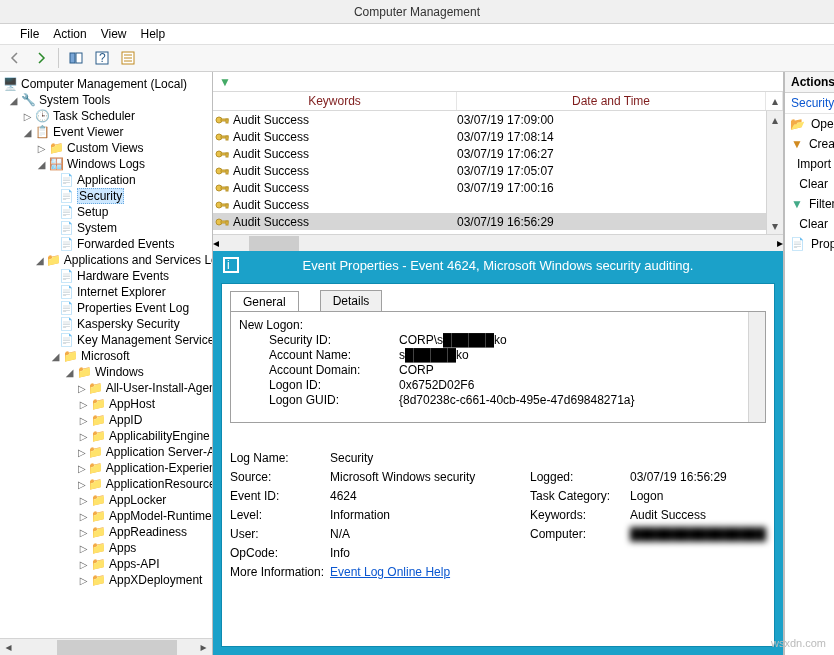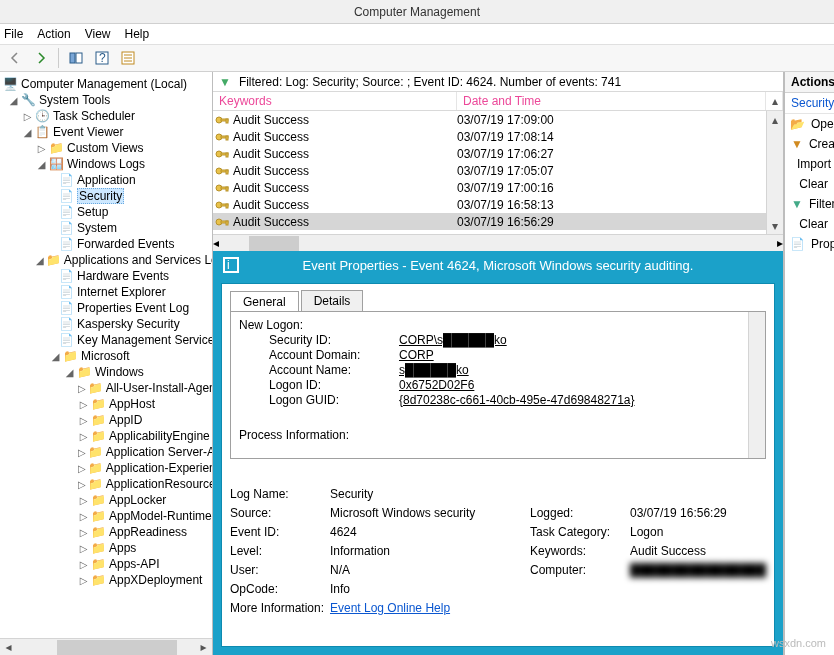--- a/index.html
+++ b/index.html
@@ -1,18 +1,18 @@
 <!DOCTYPE html>
 <html><head>
 <meta charset="utf-8">
 <style>
   * { box-sizing: border-box; font-family: "Segoe UI", Tahoma, sans-serif; font-size: 12px; }
   html, body { margin: 0; padding: 0; width: 834px; height: 655px; background: #fff; overflow: hidden; }
   .titlebar { height: 24px; text-align: center; line-height: 24px; background: #f0f0f0; border-bottom: 1px solid #d0d0d0; color: #333; }
-  .menubar { height: 20px; display: flex; gap: 14px; padding: 0 4px; background: #fff; align-items: center; }
+  .menubar { height: 20px; display: flex; gap: 14px; padding: 0 20px; background: #fff; align-items: center; }
   .menubar span { color: #000; }
   .toolbar { height: 28px; display: flex; align-items: center; gap: 4px; padding: 2px 4px; border-top: 1px solid #e0e0e0; border-bottom: 1px solid #d0d0d0; background: #f7f7f7; }
   .tb-btn { width: 22px; height: 22px; border: 1px solid transparent; display: flex; align-items: center; justify-content: center; border-radius: 2px; }
   .tb-sep { width: 1px; height: 20px; background: #ccc; margin: 0 2px; }
 
   .body { display: flex; height: calc(655px - 24px - 20px - 28px); }
   .tree-pane { width: 265px; border-right: 1px solid #bdbdbd; overflow: hidden; position: relative; }
   .tree { padding: 4px 0 0 4px; white-space: nowrap; }
   .tree-row { display: flex; align-items: center; height: 16px; gap: 3px; }
   .tw { display: inline-block; width: 11px; text-align: center; color: #666; font-size: 10px; cursor: pointer; }
@@ -23,48 +23,48 @@
   .log { color: #3b82c4; }
   .hscroll { position: absolute; bottom: 0; left: 0; right: 0; height: 17px; background: #efefef; border-top: 1px solid #d4d4d4; display: flex; align-items: center; }
   .hscroll .track { flex: 1; height: 15px; background: #efefef; position: relative; }
   .hscroll .thumb { position: absolute; left: 40px; top: 0; width: 120px; height: 15px; background: #cdcdcd; }
   .hscroll .arw { width: 17px; height: 15px; background: #efefef; display: flex; align-items: center; justify-content: center; color: #555; }
 
   .center-pane { flex: 1; display: flex; flex-direction: column; border-right: 1px solid #bdbdbd; }
   .filter-bar { height: 20px; display: flex; align-items: center; gap: 8px; padding: 0 6px; border-bottom: 1px solid #d9d9d9; }
   .funnel { color: #4a6; font-size: 12px; }
   .list-header { display: flex; background: #fff; border-bottom: 1px solid #d9d9d9; }
-  .list-header .col { padding: 2px 6px; border-right: 1px solid #e5e5e5; color: #ec4899; }
+  .list-header .col { padding: 2px 6px; border-right: 1px solid #e5e5e5; color: #7f1d1d; text-align: center; }
   .col-kw { width: 244px; }
   .col-dt { flex: 1; }
   .col-scroll { width: 17px; }
   .list-body { position: relative; }
   .list-row { display: flex; align-items: center; height: 17px; }
   .list-row.selrow { background: #d6d6d6; }
   .key-ico { width: 18px; display: flex; align-items: center; justify-content: center; }
   .key-svg { width: 14px; height: 14px; }
   .list-row .kw { width: 226px; padding-left: 2px; }
   .list-row .dt { flex: 1; }
   .vscroll { position: absolute; right: 0; top: 0; bottom: 0; width: 17px; background: #efefef; border-left: 1px solid #d4d4d4; }
   .vscroll .arw { height: 17px; display: flex; align-items: center; justify-content: center; color: #555; }
   .list-hscroll { height: 17px; background: #efefef; border-top: 1px solid #d4d4d4; display: flex; align-items: center; }
   .list-hscroll .track { flex: 1; position: relative; height: 15px; }
   .list-hscroll .thumb { position: absolute; left: 30px; width: 50px; height: 15px; background: #cdcdcd; }
 
   .props-frame { flex: 1; background: #1ba1c9; padding: 8px; position: relative; }
   .props-title { color: #fff; position: absolute; top: 7px; left: 0; right: 0; text-align: center; font-size: 13px; }
   .props-icon { position: absolute; left: 10px; top: 6px; width: 16px; height: 16px; background: #fff; display: flex; align-items: center; justify-content: center; }
   .props-inner { background: #fff; margin-top: 24px; height: calc(100% - 24px); border: 1px solid #0d8ab0; padding: 6px 8px 8px 8px; position: relative; }
-  .tabs { display: flex; }
+  .tabs { display: flex; gap: 19px; }
   .tab { padding: 3px 12px; border: 1px solid #a0a0a0; border-bottom: none; background: #f0f0f0; margin-right: 2px; }
   .tab.active { background: #fff; position: relative; top: 1px; }
-  .tab-body { border: 1px solid #a0a0a0; height: 148px; padding: 6px 8px; overflow: hidden; position: relative; }
+  .tab-body { border: 1px solid #a0a0a0; height: 112px; padding: 6px 8px; overflow: hidden; position: relative; }
   .tab-body .inner { font-size: 12px; line-height: 15px; }
   .tab-body .lblc { display: inline-block; width: 130px; }
-  .tab-body .valc { display: inline-block; text-decoration: underline; }
+  .tab-body .valc { display: inline-block; }
   .tab-body .vscroll2 { position: absolute; right: 0; top: 0; bottom: 0; width: 17px; background: #efefef; border-left: 1px solid #d4d4d4; }
   .kv-grid { display: grid; grid-template-columns: 100px 200px 100px 1fr; row-gap: 5px; margin-top: 28px; }
   .kv-grid .k { color: #000; }
   .kv-grid .v { color: #000; }
   a.link { color: #0b57d0; text-decoration: underline; }
   .blur { filter: blur(3px); color: #888; }
 
   .actions-pane { width: 62px; overflow: hidden; border-left: 1px solid #bdbdbd; }
   .actions-title { padding: 3px 6px; background: #f4f4f4; border-bottom: 1px solid #d0d0d0; font-weight: bold; }
   .actions-sub { padding: 3px 6px; color: #0b57d0; border-bottom: 1px solid #e5e5e5; }
@@ -280,21 +280,20 @@
       <div class="track">
           <div class="thumb"></div>
         </div>
       <div class="arw">▸</div>
     </div>
   </div>
 
   <div class="center-pane">
     <div class="filter-bar">
       <span class="funnel">▼</span>
-      <span>Filtered: Log: Security; Source: ; Event ID: 4624. Number of events: 741</span>
     </div>
     <div class="list-header">
       <div class="col col-kw">Keywords</div>
       <div class="col col-dt">Date and Time</div>
       <div class="col col-scroll" style="text-align:center;color:#555">▴</div>
     </div>
     <div class="list-body" id="event-list" style="height:123px">
       <div class="list-row">
           <span class="key-ico">
             <svg class="key-svg" viewBox="0 0 14 14">
@@ -352,21 +351,20 @@
         </div>
         <div class="list-row">
           <span class="key-ico">
             <svg class="key-svg" viewBox="0 0 14 14">
               <circle cx="4" cy="7" r="3" fill="#e9c24a" stroke="#b8922a"></circle>
               <rect x="6" y="6" width="7" height="2" fill="#e9c24a" stroke="#b8922a"></rect>
               <rect x="11" y="6" width="2" height="4" fill="#e9c24a" stroke="#b8922a"></rect>
             </svg>
           </span>
           <span class="kw">Audit Success</span>
-          <span class="dt">03/07/19 16:58:13</span>
         </div>
         <div class="list-row selrow">
           <span class="key-ico">
             <svg class="key-svg" viewBox="0 0 14 14">
               <circle cx="4" cy="7" r="3" fill="#e9c24a" stroke="#b8922a"></circle>
               <rect x="6" y="6" width="7" height="2" fill="#e9c24a" stroke="#b8922a"></rect>
               <rect x="11" y="6" width="2" height="4" fill="#e9c24a" stroke="#b8922a"></rect>
             </svg>
           </span>
           <span class="kw">Audit Success</span>
@@ -397,22 +395,22 @@
       <div class="props-inner">
         <div class="tabs">
           <div class="tab active">General</div>
           <div class="tab">Details</div>
         </div>
         <div class="tab-body">
           <div class="inner">
             <div>New Logon:</div>
             <div style="padding-left:30px">
               <div><span class="lblc">Security ID:</span><span class="valc">CORP\s██████ko</span></div>
+              <div><span class="lblc">Account Name:</span><span class="valc">s██████ko</span></div>
               <div><span class="lblc">Account Domain:</span><span class="valc">CORP</span></div>
-              <div><span class="lblc">Account Name:</span><span class="valc">s██████ko</span></div>
               <div><span class="lblc">Logon ID:</span><span class="valc">0x6752D02F6</span></div>
               <div><span class="lblc">Logon GUID:</span><span class="valc">{8d70238c-c661-40cb-495e-47d69848271a}</span></div>
             </div>
             <div style="margin-top:20px">Process Information:</div>
           </div>
           <div class="vscroll2"></div>
         </div>
 
         <div class="kv-grid">
           <div class="k">Log Name:</div>

